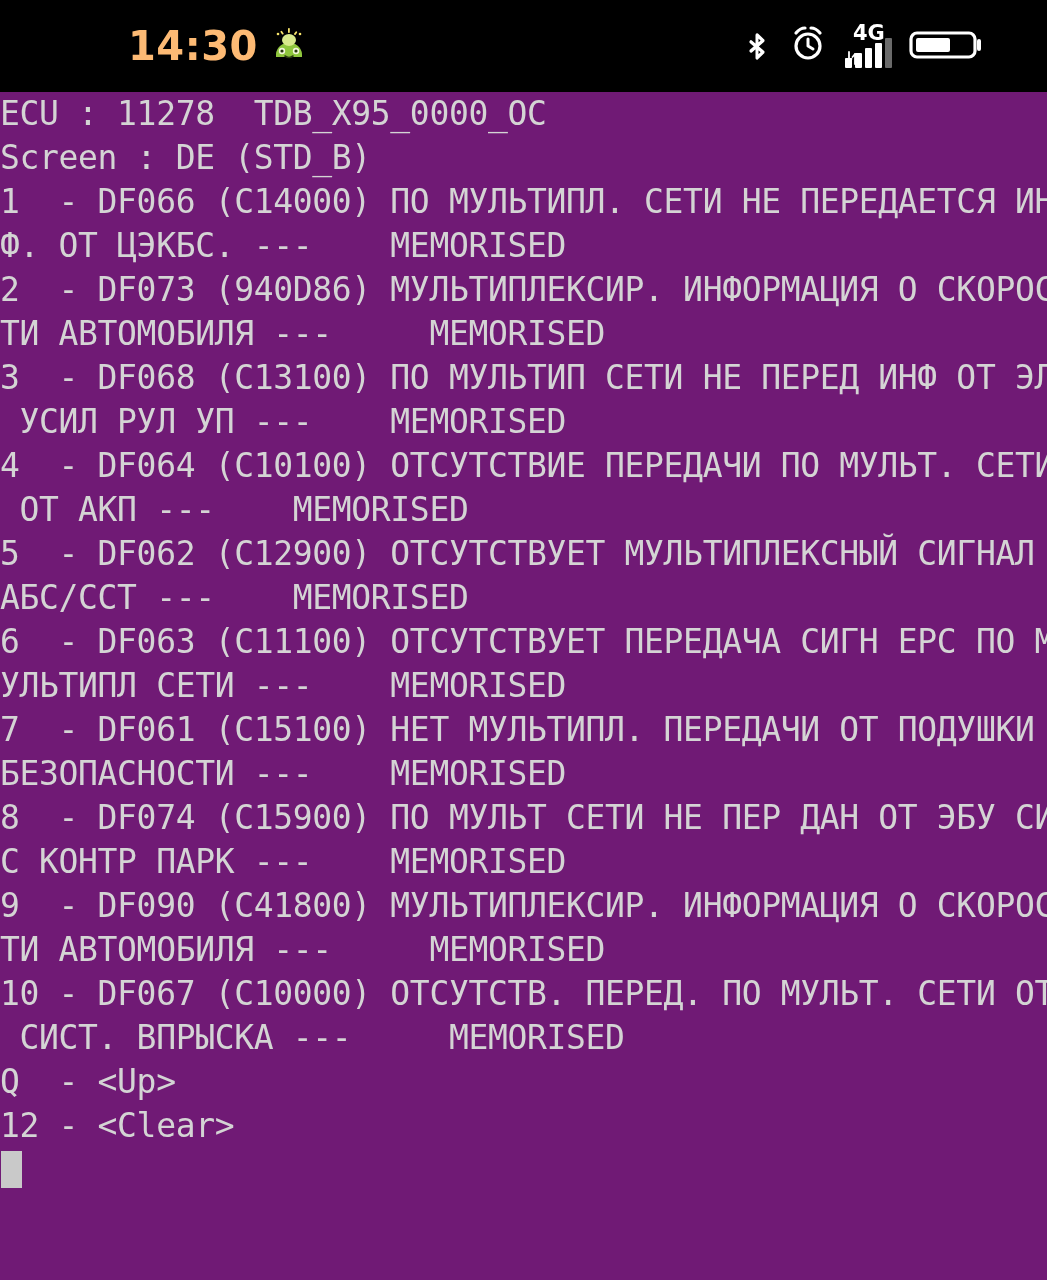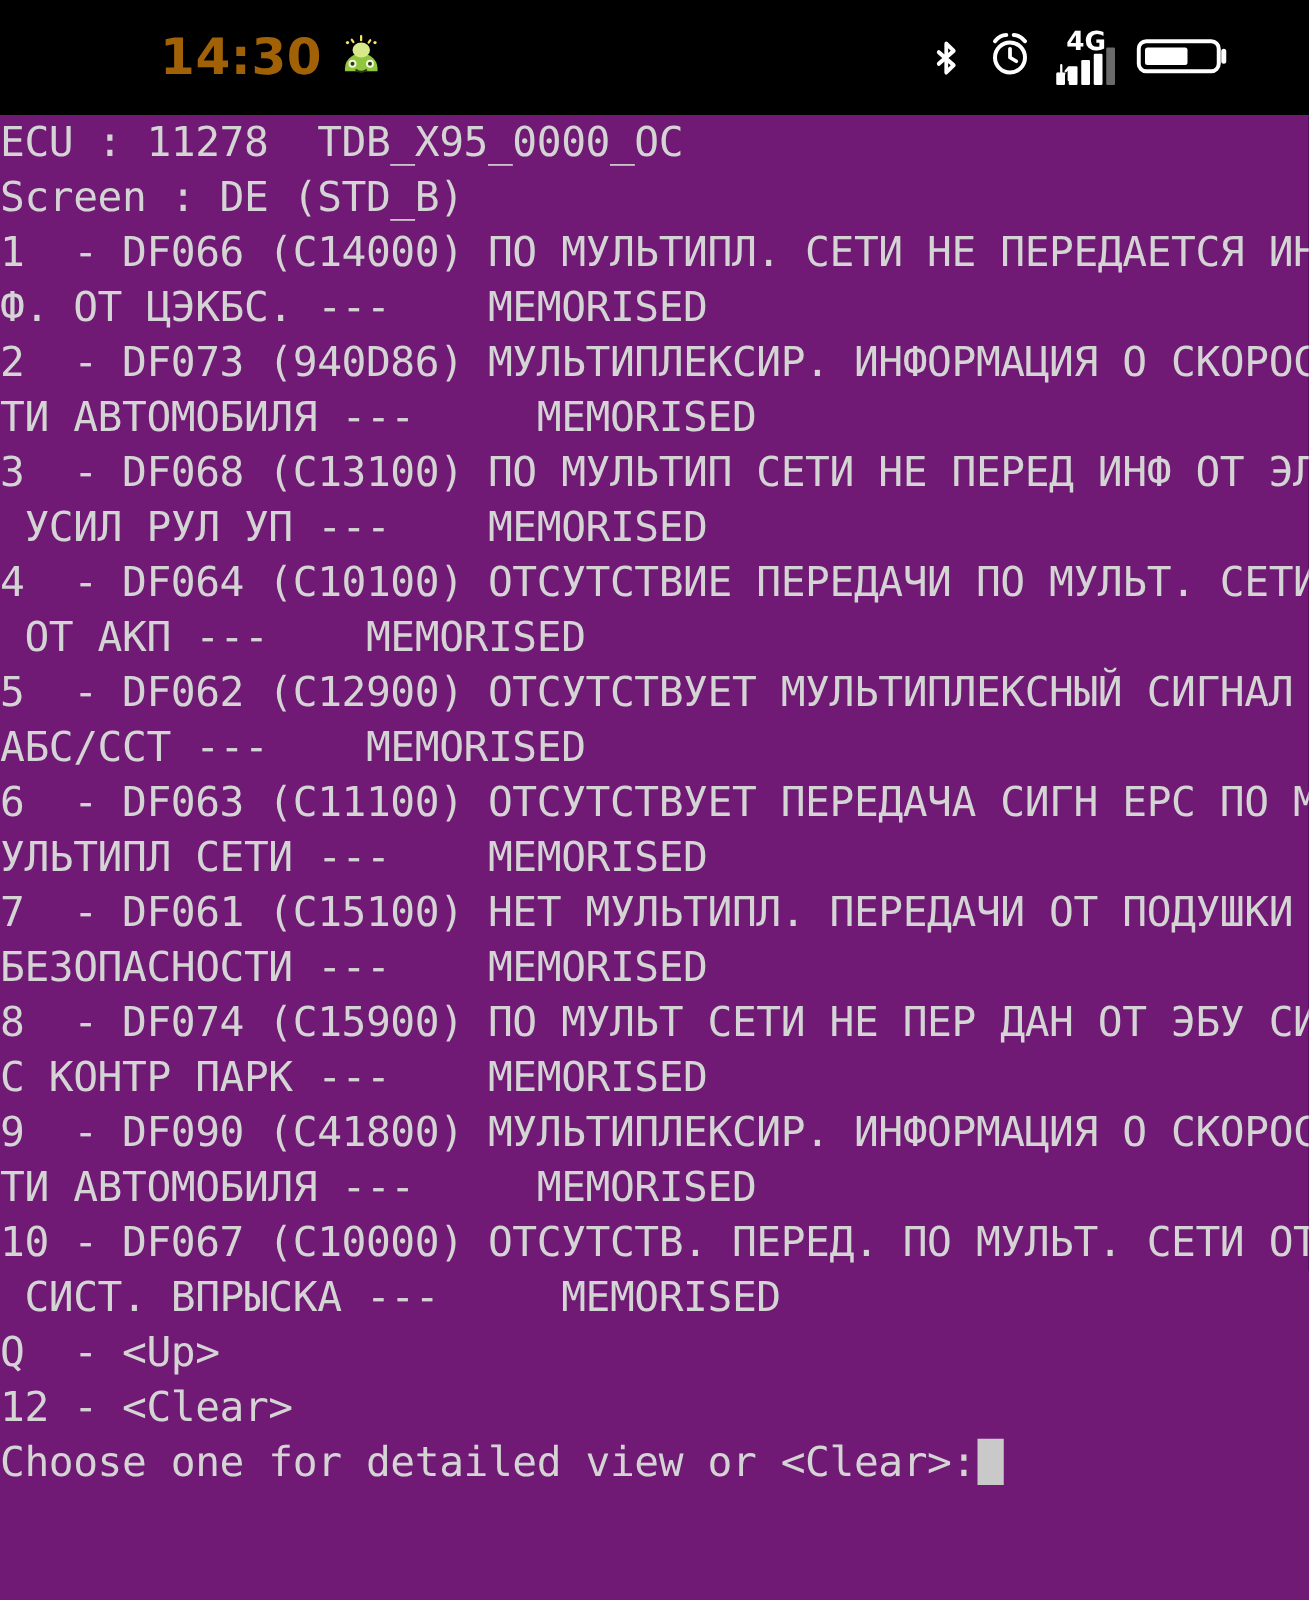--- a/index.html
+++ b/index.html
@@ -24,21 +24,21 @@
   #status-left {
     position: absolute;
     left: 128px;
     top: 0;
     height: 92px;
     display: flex;
     align-items: center;
     gap: 12px;
   }
   #clock {
-    color: #a16207;
+    color: #fdba74;
     font-family: "DejaVu Sans", "Liberation Sans", sans-serif;
     font-size: 40px;
     font-weight: 700;
     letter-spacing: 0.5px;
     line-height: 1;
   }
   #status-emoji {
     width: 38px;
     height: 38px;
     position: relative;
@@ -227,16 +227,16 @@
     <div class="term-line">БЕЗОПАСНОСТИ ---    MEMORISED</div>
     <div class="term-line">8  - DF074 (C15900) ПО МУЛЬТ СЕТИ НЕ ПЕР ДАН ОТ ЭБУ СИ</div>
     <div class="term-line">С КОНТР ПАРК ---    MEMORISED</div>
     <div class="term-line">9  - DF090 (C41800) МУЛЬТИПЛЕКСИР. ИНФОРМАЦИЯ О СКОРОСТ</div>
     <div class="term-line">ТИ АВТОМОБИЛЯ ---     MEMORISED</div>
     <div class="term-line">10 - DF067 (C10000) ОТСУТСТВ. ПЕРЕД. ПО МУЛЬТ. СЕТИ ОТ</div>
     <div class="term-line"> СИСТ. ВПРЫСКА ---     MEMORISED</div>
     <div class="term-line">Q  - &lt;Up&gt;</div>
     <div class="term-line">12 - &lt;Clear&gt;</div>
 
-    <div class="term-line prompt-line"><span>Choose one for detailed view or &lt;Clear&gt;:</span><span id="cursor"></span></div>
+    <div class="term-line prompt-line"><span id="cursor"></span></div>
 
   </div>
 </div>
 
 </body></html>

